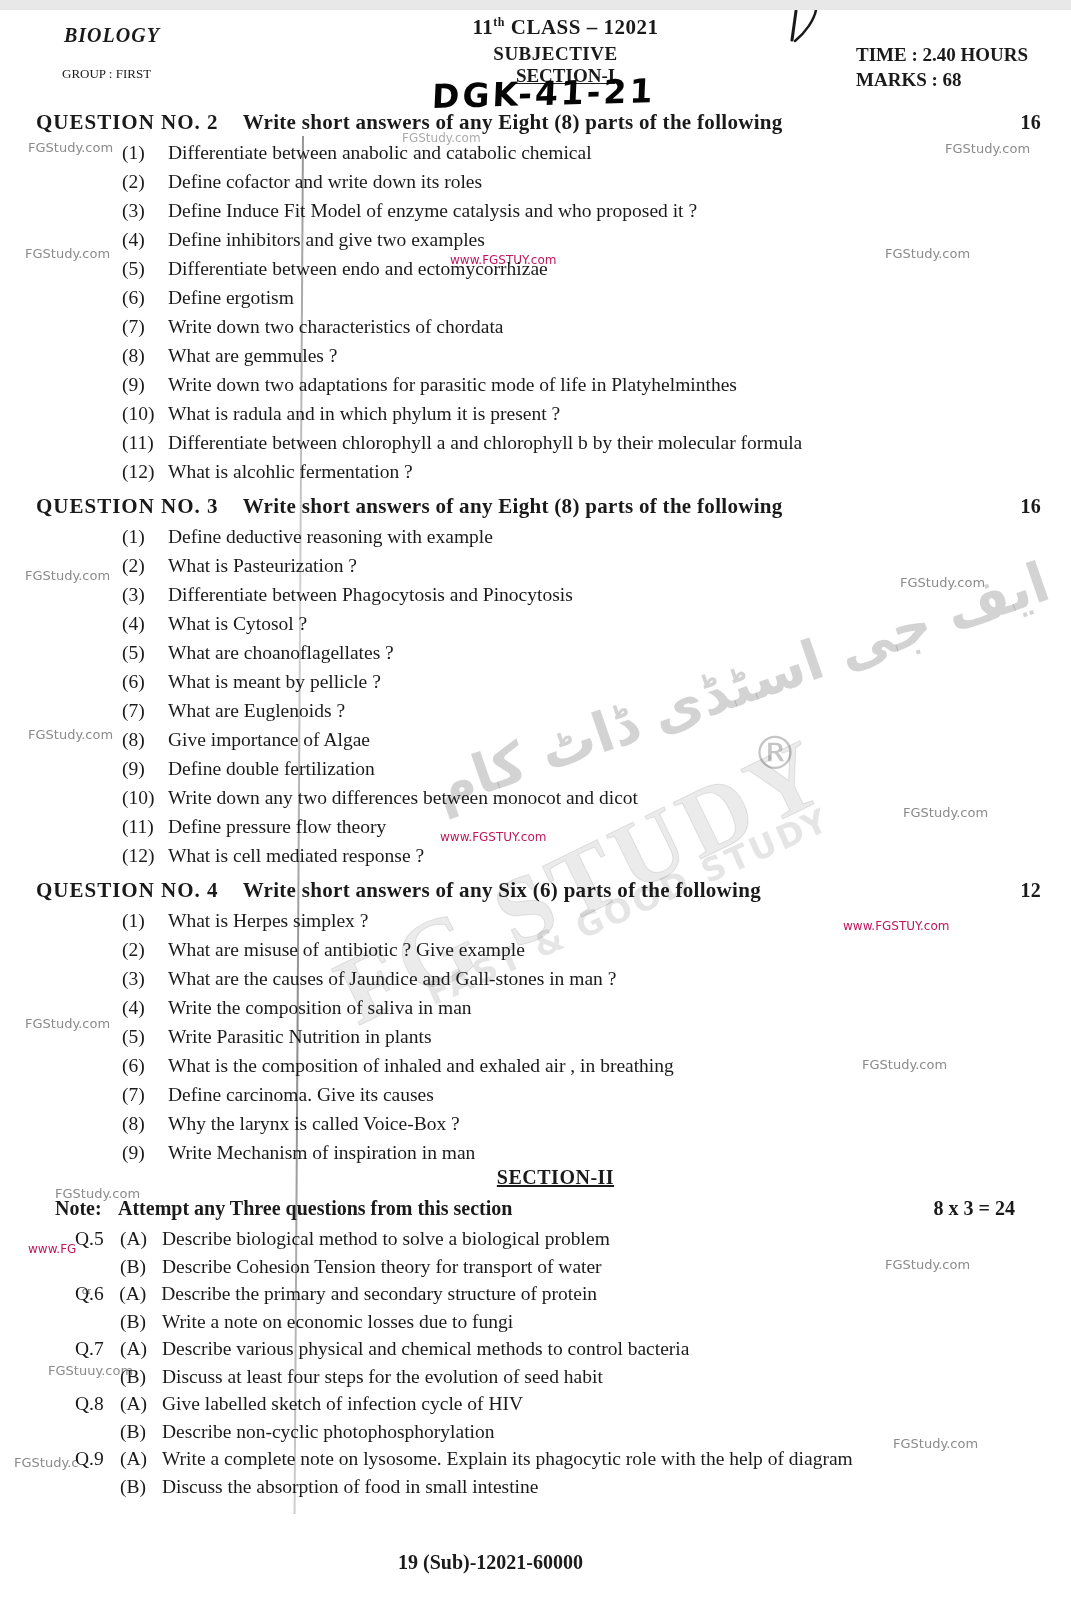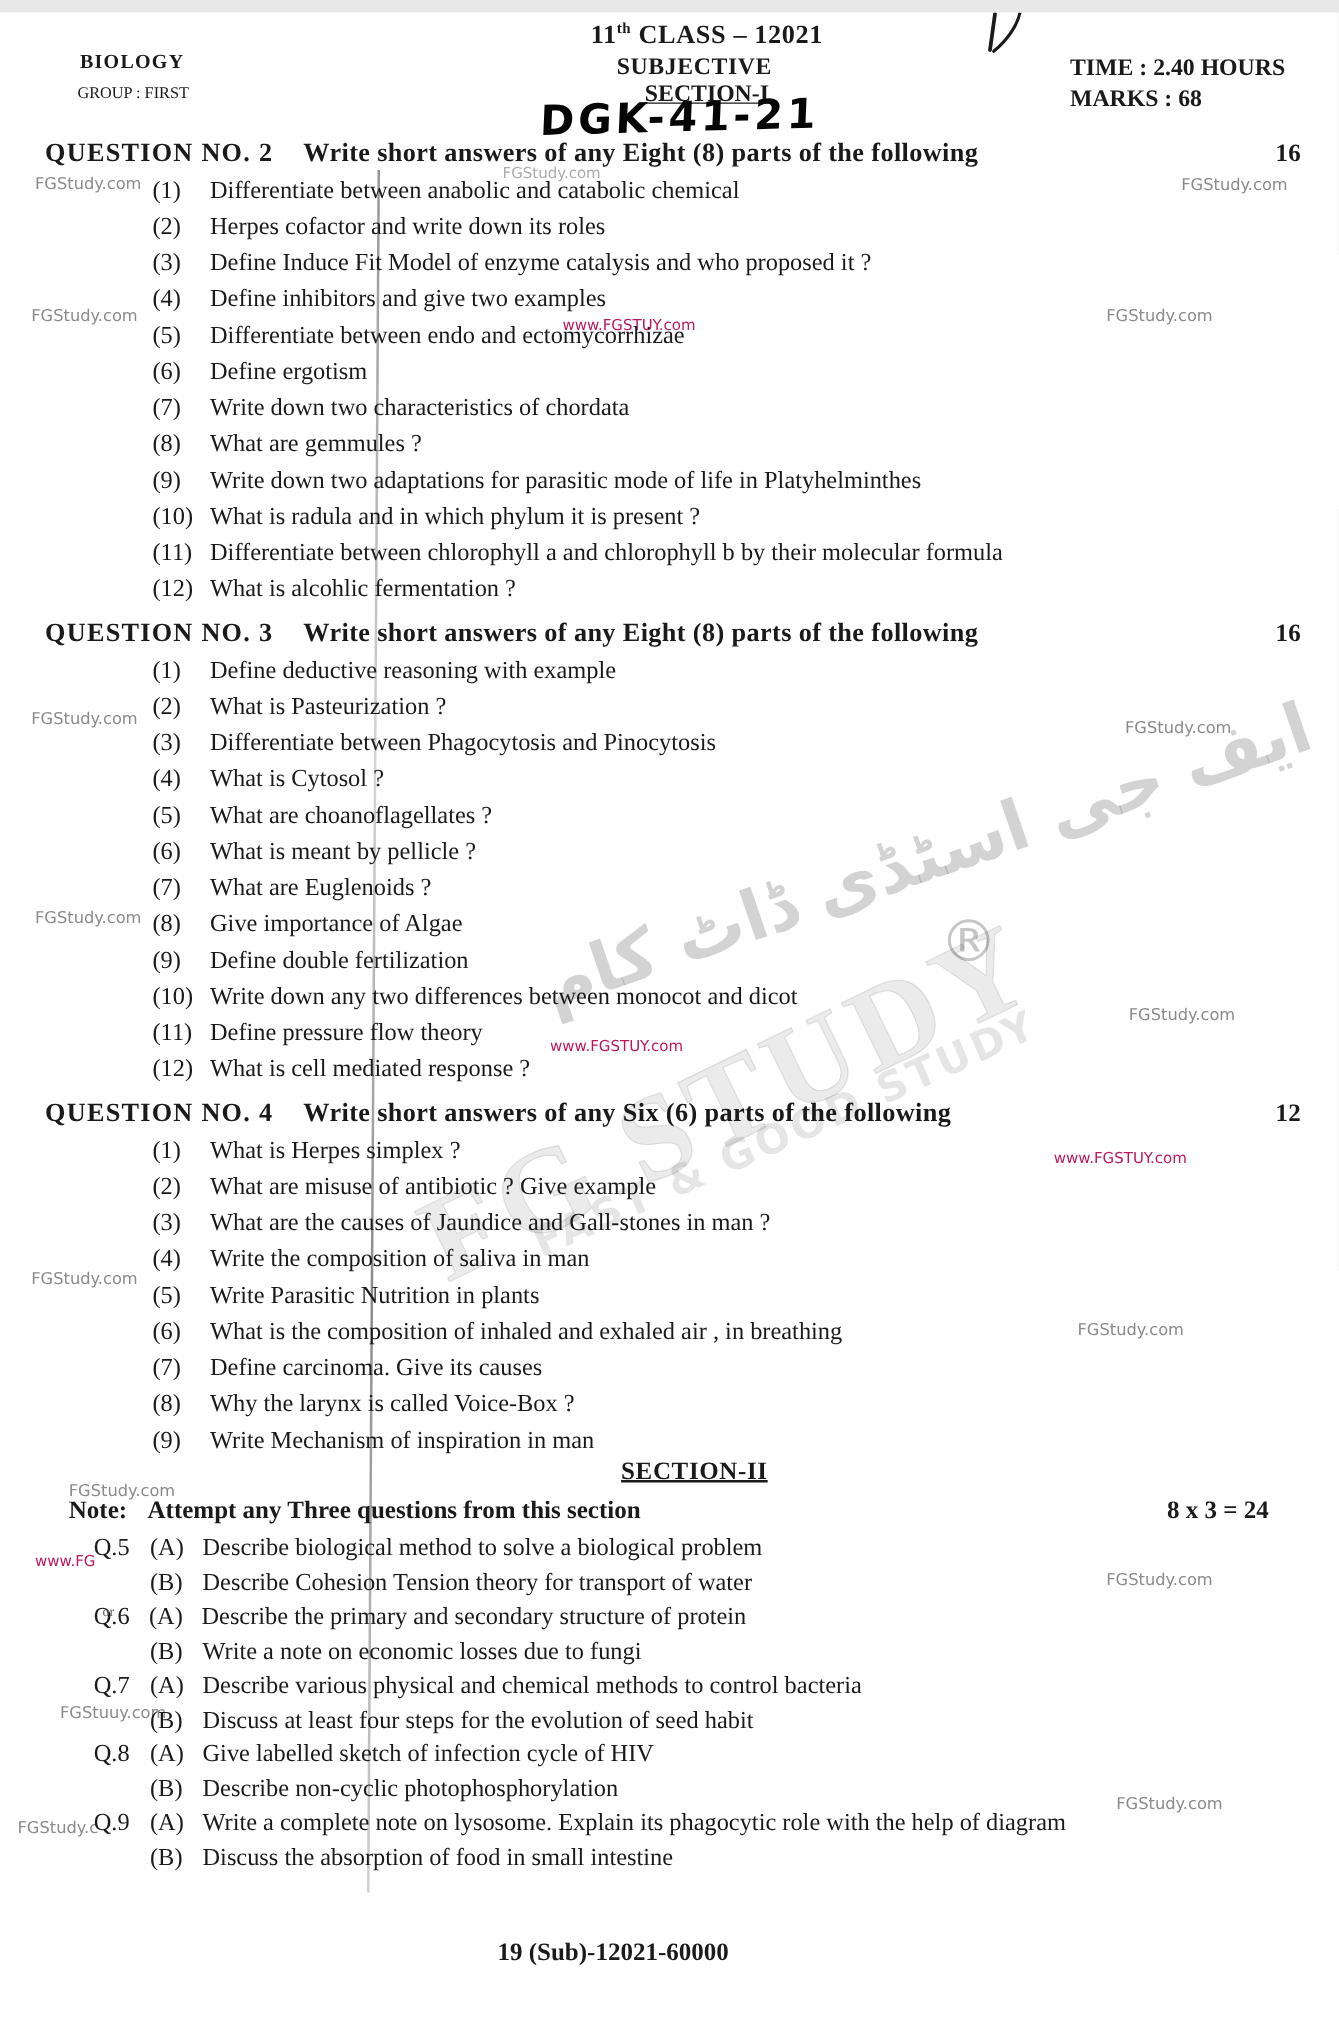--- a/index.html
+++ b/index.html
@@ -5,21 +5,21 @@
   html,body{margin:0;padding:0;background:#e8e8e8;}
   .paper{
     position:relative; width:1071px; height:1620px; background:#ffffff;
     overflow:hidden; font-family:"Liberation Serif", serif; color:#1a1a1a;
     margin:10px auto;
   }
   
   .h-class{position:absolute; top:5px; left:0; width:100%; text-align:center; padding-left:30px;
     font-weight:bold; font-size:21px; letter-spacing:0.5px;}
   .h-class sup{font-size:12px;}
-  .h-subject{position:absolute; top:31px; left:64px; font-weight:bold; font-size:16px; letter-spacing:1px;}
+  .h-subject{position:absolute; top:14px; left:64px; font-weight:bold; font-size:20px; letter-spacing:1px;font-style:italic;}
   .h-group{position:absolute; top:56px; left:62px; font-weight:normal; font-size:13px;}
   .h-subjective{position:absolute; top:33px; left:0; width:100%; text-align:center; padding-left:20px;
     font-weight:bold; font-size:19px; letter-spacing:0.5px;}
   .h-section1{position:absolute; top:55px; left:0; width:100%; text-align:center; padding-left:30px;
     font-weight:bold; font-size:19px;}
   .u{text-decoration:underline;}
   .h-code{position:absolute; top:64px; left:432px; font-family:"DejaVu Sans", sans-serif;
     font-weight:900; font-size:33px; letter-spacing:3px; transform:rotate(-1.5deg) skewX(-4deg); color:#050505;}
   .h-time{position:absolute; top:34px; left:856px; font-weight:bold; font-size:19px; white-space:nowrap;}
   .h-marks{position:absolute; top:59px; left:856px; font-weight:bold; font-size:19px;}
@@ -124,21 +124,21 @@
       <span class="qtitle">QUESTION NO. 2</span>
       <span class="qinstr">Write short answers of any Eight (8) parts of the following</span>
       <span class="qmarks">16</span>
     </div>
     <div class="item">
         <span class="inum">(1)</span>
         <span class="itext">Differentiate between anabolic and catabolic chemical</span>
       </div>
     <div class="item">
         <span class="inum">(2)</span>
-        <span class="itext">Herpes cofactor and write down its roles</span>
+        <span class="itext">Define cofactor and write down its roles</span>
       </div>
     <div class="item">
         <span class="inum">(3)</span>
         <span class="itext">Define Induce Fit Model of enzyme catalysis and who proposed it ?</span>
       </div>
     <div class="item">
         <span class="inum">(4)</span>
         <span class="itext">Define inhibitors and give two examples</span>
       </div>
     <div class="item">

